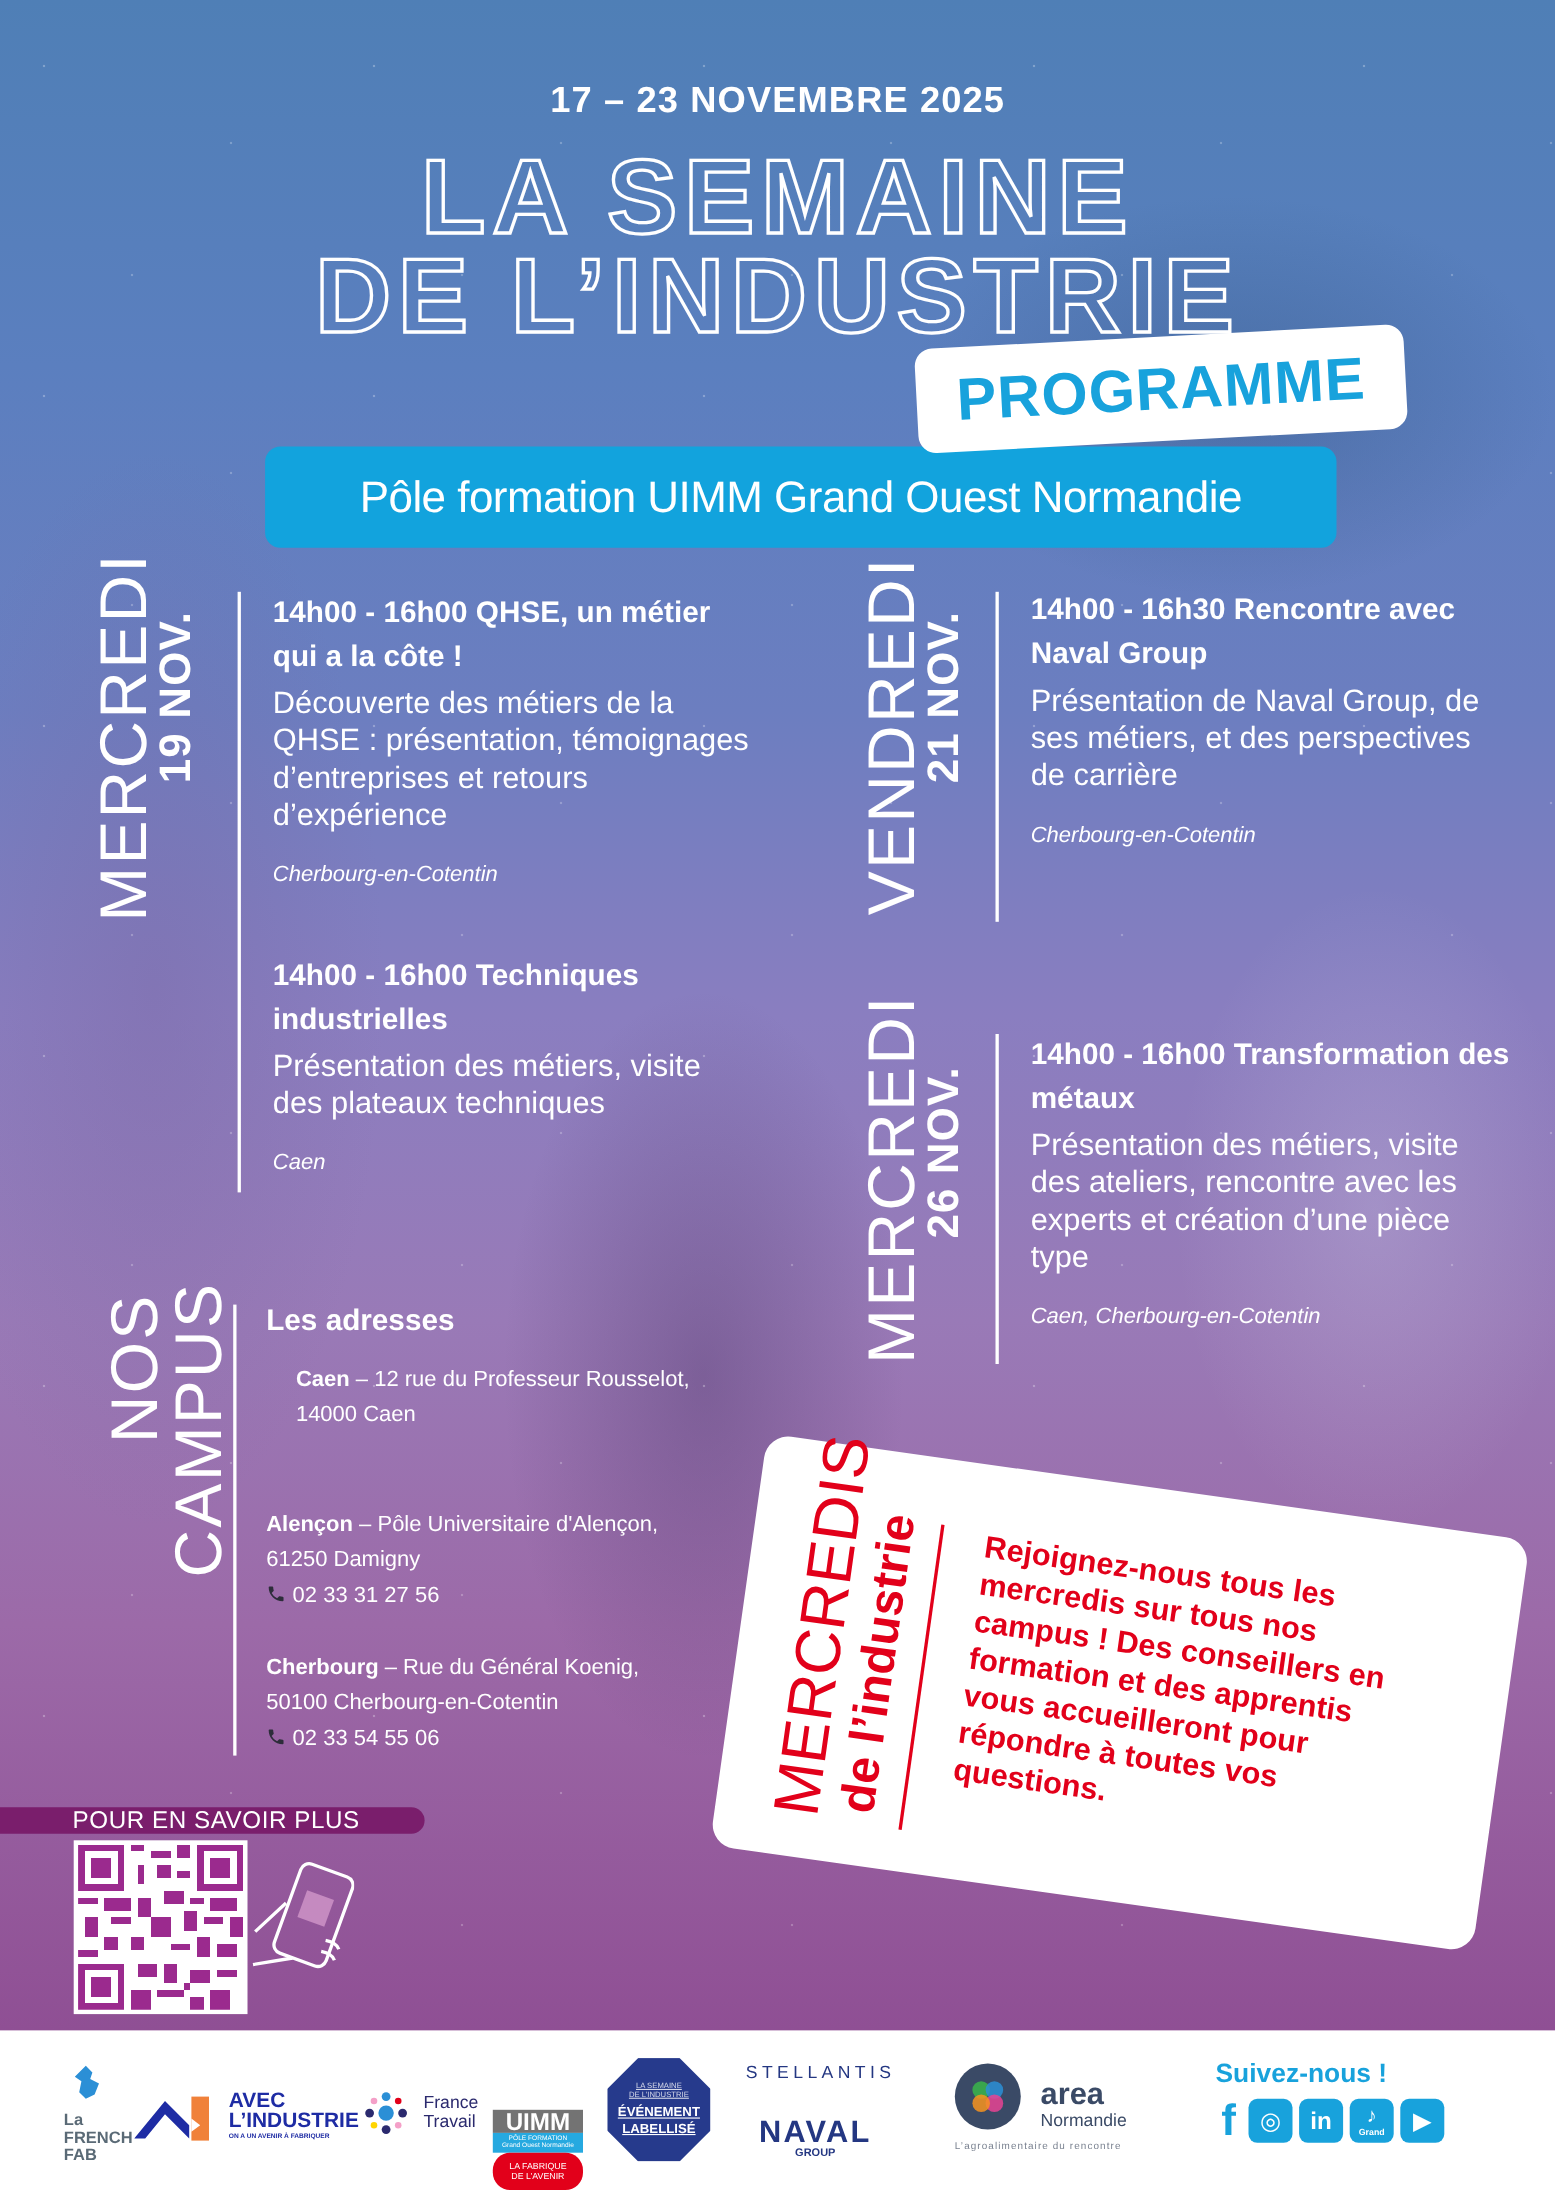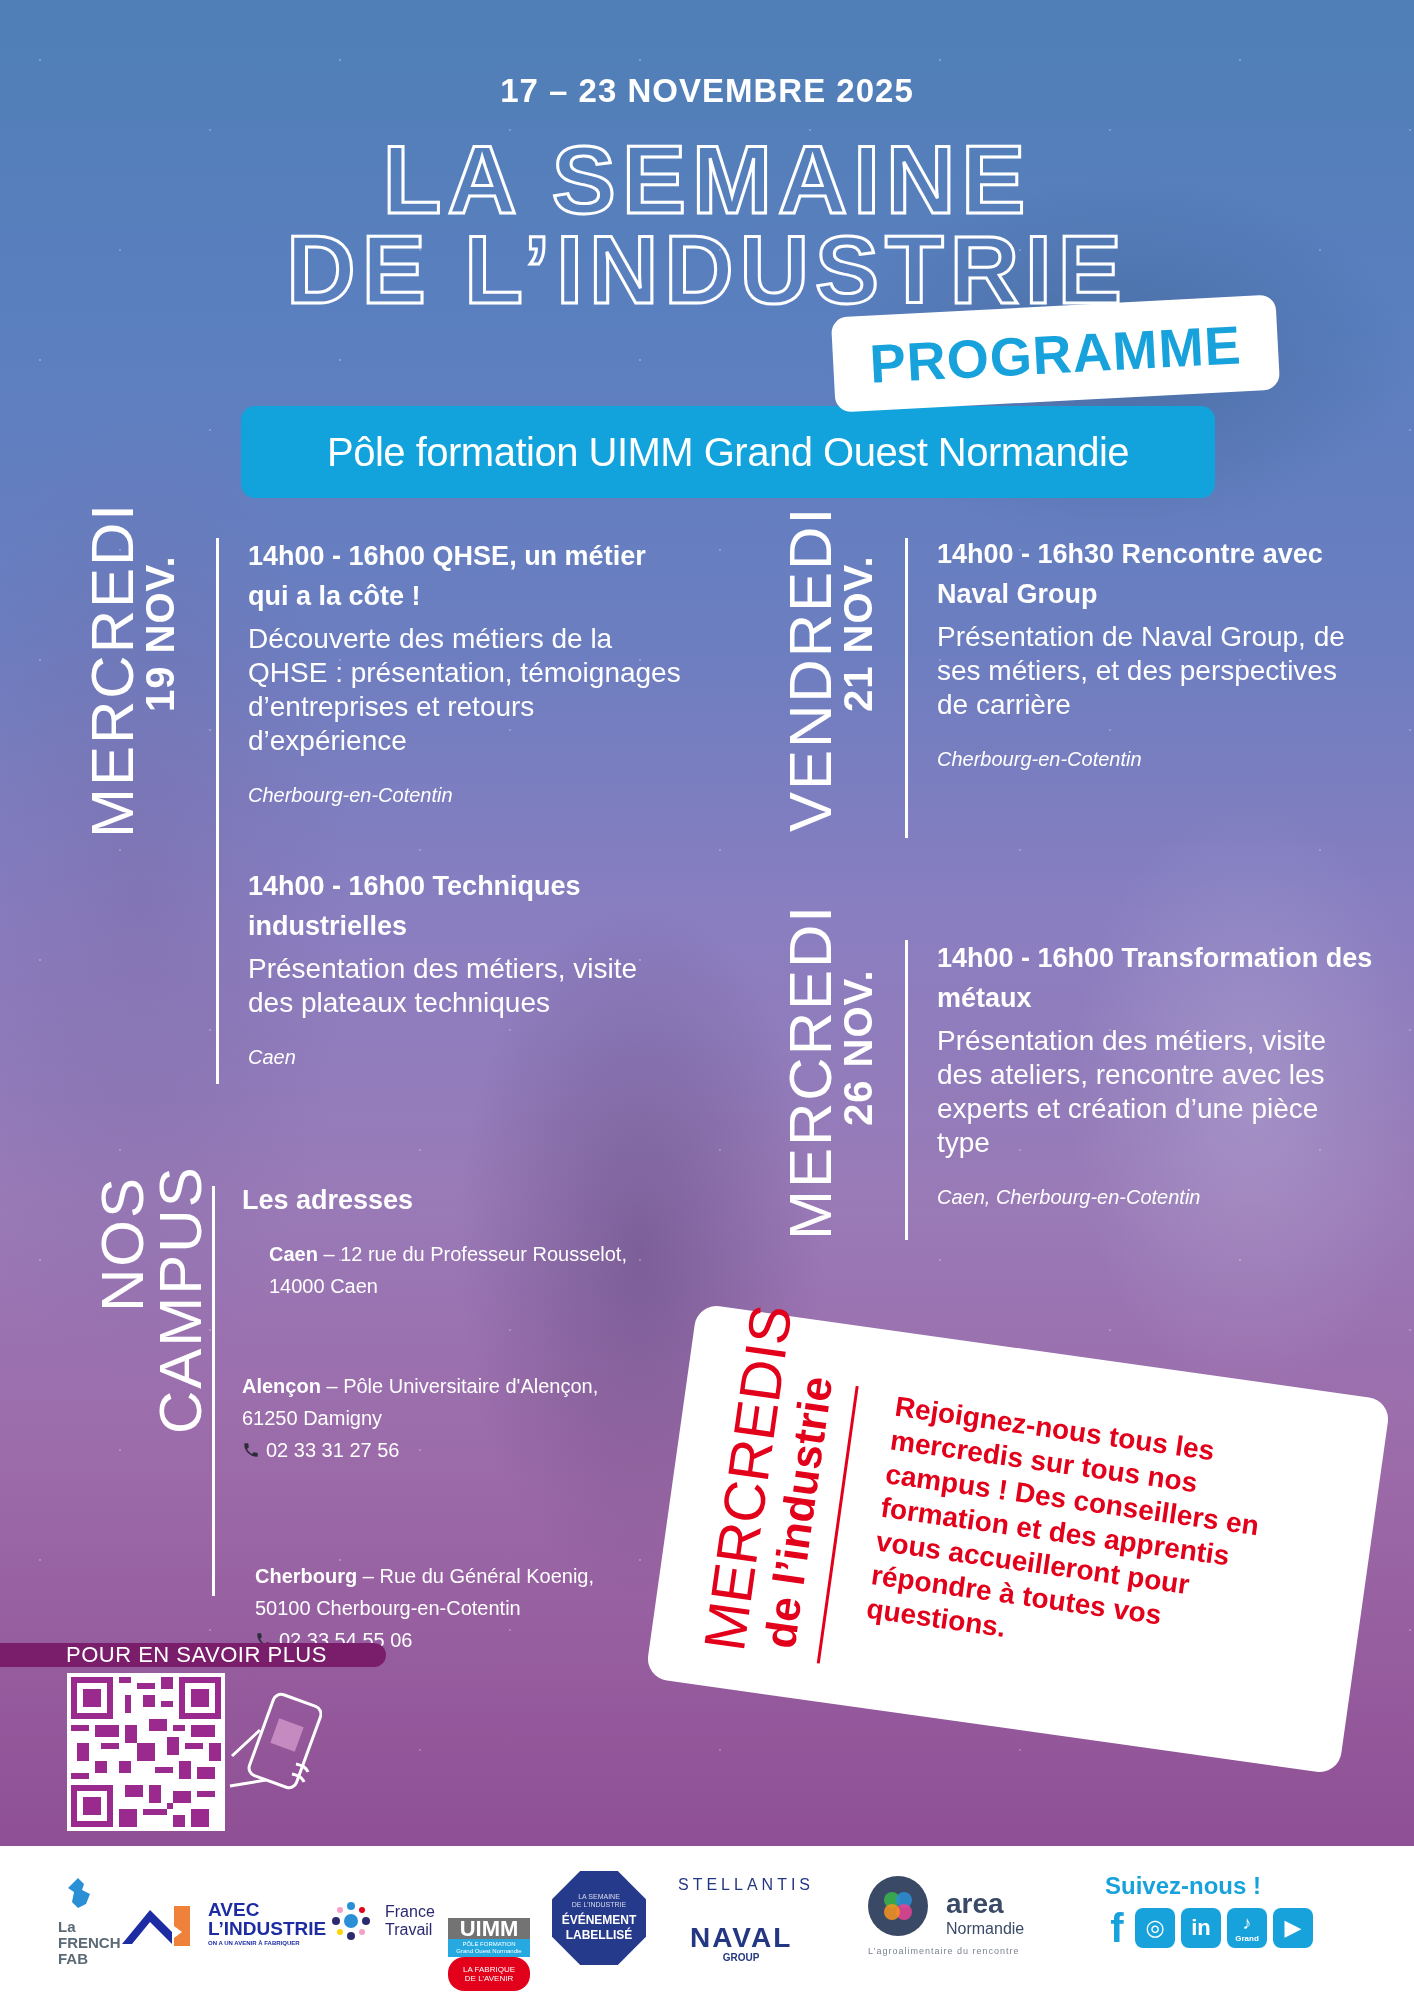--- a/index.html
+++ b/index.html
@@ -70,21 +70,21 @@
   .avec .txt { position: absolute; left: 86px; top: 0; color: #1e2ca4; font-weight: bold; white-space: nowrap; }
   .avec .t1 { font-size: 19px; line-height: 19px; }
   .avec .t2 { font-size: 19px; line-height: 19px; }
   .avec .t3 { font-size: 6px; line-height: 10px; }
   .ft { left: 330px; top: 1900px; color: #2b2a6e; font-size: 16px; line-height: 18px; }
   .uimm { left: 448px; top: 1880px; width: 82px; height: 86px; }
   .uimm .top { background: #737373; color: #fff; font-size: 22px; font-weight: bold; height: 21px; display:flex; align-items:center; justify-content:center;margin-top:38px; }
   .uimm .mid { background: #26a9e0; color: #fff; font-size: 6px; height: 18px; display:flex; flex-direction:column; align-items:center; justify-content:center; line-height: 7px; }
   .uimm .bot { background: #e2001a; color: #fff; font-size: 8px; height: 34px; display:flex; flex-direction:column; align-items:center; justify-content:center; line-height: 9px; border-radius: 16px; }
   .label-badge { left: 552px; top: 1871px; width: 94px; height: 94px; background: #263a8c;
-                 clip-path: polygon(30% 0,70% 0,100% 30%,100% 70%,70% 100%,30% 100%,0 70%,0 30%); color: #fff; text-align: center; }
+                 clip-path: polygon(30% 0,70% 0,100% 30%,100% 70%,70% 100%,30% 100%,0 70%,0 30%); color: #fff; text-align: center; text-decoration: underline; }
   .label-badge .small { font-size: 7px; margin-top: 22px; line-height: 8px; opacity: .8; }
   .label-badge .big { font-size: 12px; font-weight: bold; line-height: 15px; margin-top: 4px; }
   .stellantis { left: 678px; top: 1876px; color: #243782; font-size: 16px; letter-spacing: 4px; }
   .naval { left: 690px; top: 1924px; color: #243782; font-weight: bold; text-align: center; }
   .naval .n1 { font-size: 28px; letter-spacing: 2px; line-height: 28px; }
   .naval .n2 { font-size: 10px; line-height: 12px; }
   .area { left: 868px; top: 1876px; width: 190px; height: 80px; }
   .area .big-a { position: absolute; left: 0; top: 0; width: 60px; height: 60px; border-radius: 50%; background: #3a4a66; }
   .area .a1 { position: absolute; left: 78px; top: 12px; font-size: 28px; font-weight: bold; color: #3a4a66; }
   .area .a2 { position: absolute; left: 78px; top: 44px; font-size: 16px; color: #3a4a66; }
@@ -158,21 +158,21 @@
   </div>
 
   <div class="campus" style="top:1370px;">
     <div><b>Alençon</b> <span>– Pôle Universitaire d'Alençon,</span></div>
     <div>61250 Damigny</div>
     <div><svg class="phone-icon" viewBox="0 0 24 24">
           <path fill="#2d2d3a" d="M6.6 10.8a15.1 15.1 0 0 0 6.6 6.6l2.2-2.2c.3-.3.7-.4 1-.2 1.1.4 2.3.6 3.6.6.6 0 1 .4 1 1V20c0 .6-.4 1-1 1A17 17 0 0 1 3 4c0-.6.4-1 1-1h3.5c.6 0 1 .4 1 1 0 1.3.2 2.5.6 3.6.1.3 0 .7-.2 1z"></path>
         </svg><span>02 33 31 27 56</span></div>
   </div>
 
-  <div class="campus" style="top:1560px;margin-left:13px;">
+  <div class="campus" style="top:1500px;">
     <div><b>Cherbourg</b> <span>– Rue du Général Koenig,</span></div>
     <div>50100 Cherbourg-en-Cotentin</div>
     <div><svg class="phone-icon" viewBox="0 0 24 24">
           <path fill="#2d2d3a" d="M6.6 10.8a15.1 15.1 0 0 0 6.6 6.6l2.2-2.2c.3-.3.7-.4 1-.2 1.1.4 2.3.6 3.6.6.6 0 1 .4 1 1V20c0 .6-.4 1-1 1A17 17 0 0 1 3 4c0-.6.4-1 1-1h3.5c.6 0 1 .4 1 1 0 1.3.2 2.5.6 3.6.1.3 0 .7-.2 1z"></path>
         </svg><span>02 33 54 55 06</span></div>
   </div>
 
   <div class="more-bar">POUR EN SAVOIR PLUS</div>
   <div class="qr">
     <svg width="150" height="150" viewBox="0 0 25 25" shape-rendering="crispEdges">

